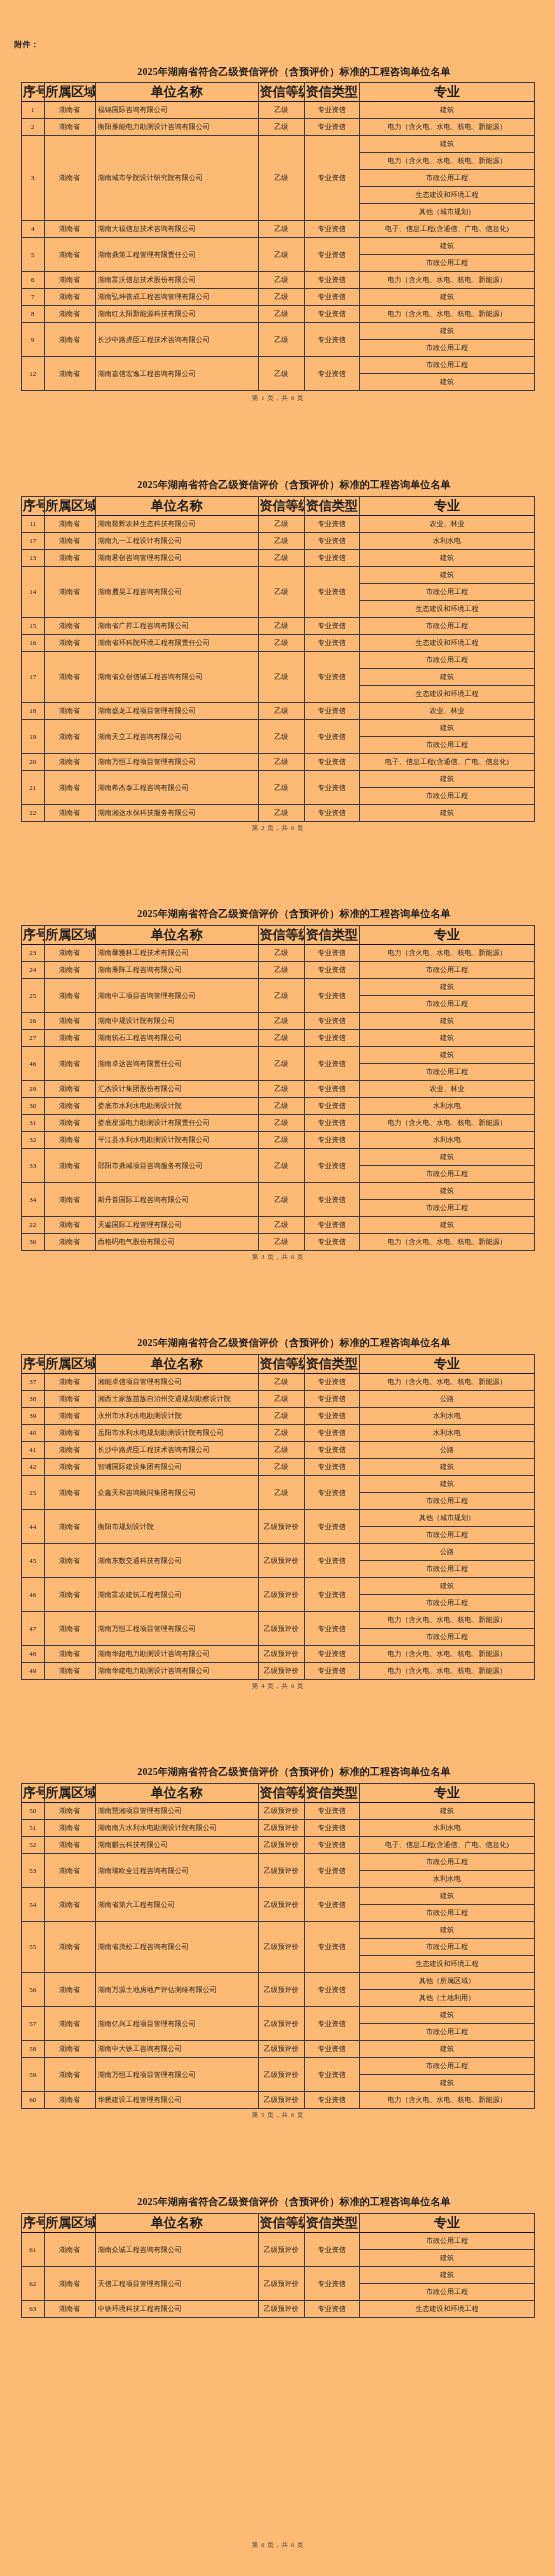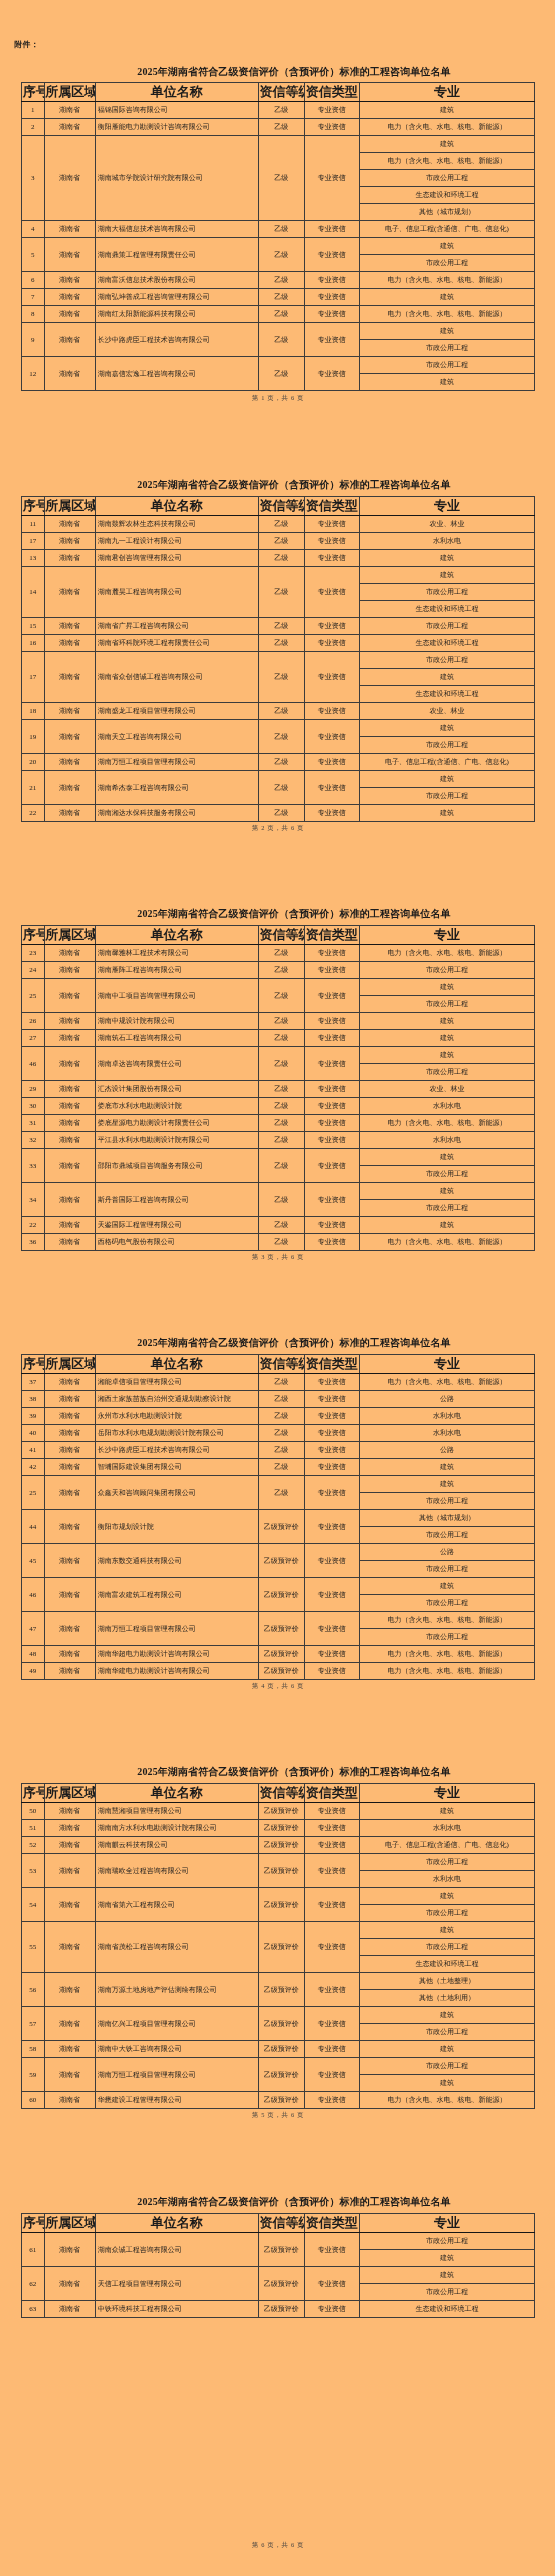--- a/index.html
+++ b/index.html
@@ -692,21 +692,21 @@
             </tr>
             <tr>
               <td class="c-spec">生态建设和环境工程</td>
             </tr>
             <tr class="unit-start">
               <td class="c-no" rowspan="2">56</td>
               <td class="c-region" rowspan="2">湖南省</td>
               <td class="c-name" rowspan="2">湖南万源土地房地产评估测绘有限公司</td>
               <td class="c-grade" rowspan="2">乙级预评价</td>
               <td class="c-type" rowspan="2">专业资信</td>
-              <td class="c-spec">其他（土地整理）</td>
+              <td class="c-spec">其他（所属区域）</td>
             </tr>
             <tr>
               <td class="c-spec">其他（土地利用）</td>
             </tr>
             <tr class="unit-start">
               <td class="c-no" rowspan="2">57</td>
               <td class="c-region" rowspan="2">湖南省</td>
               <td class="c-name" rowspan="2">湖南亿兴工程项目管理有限公司</td>
               <td class="c-grade" rowspan="2">乙级预评价</td>
               <td class="c-type" rowspan="2">专业资信</td>

